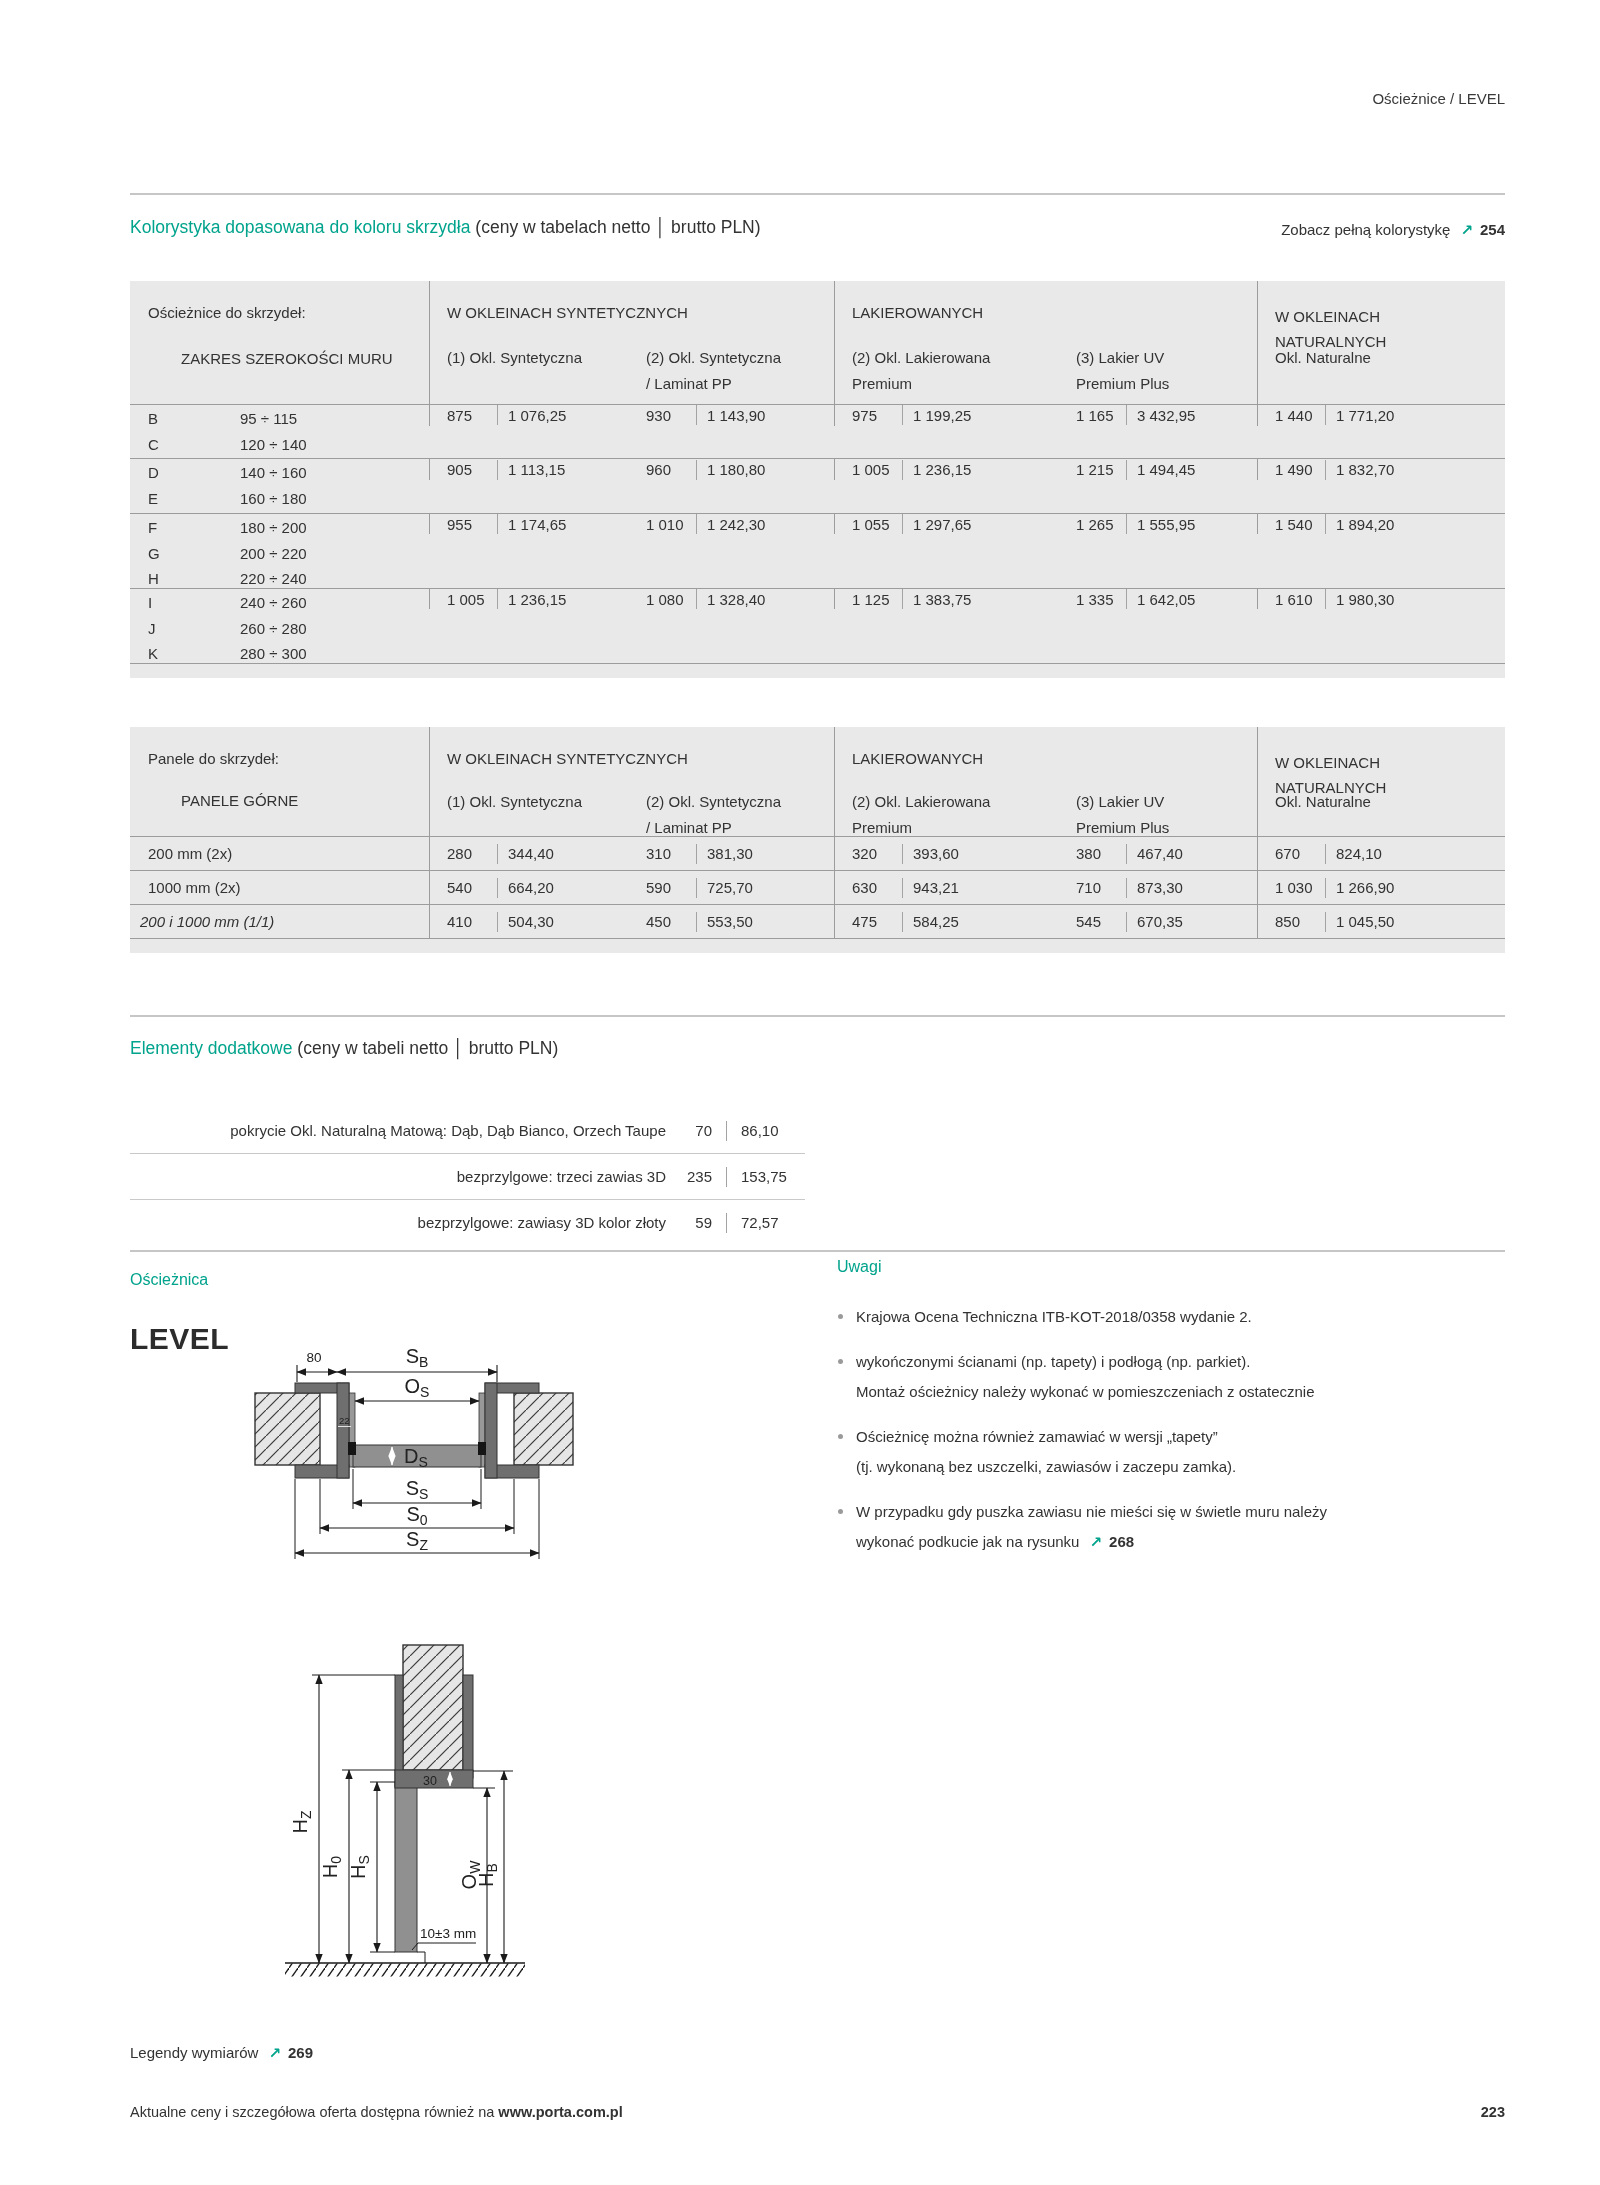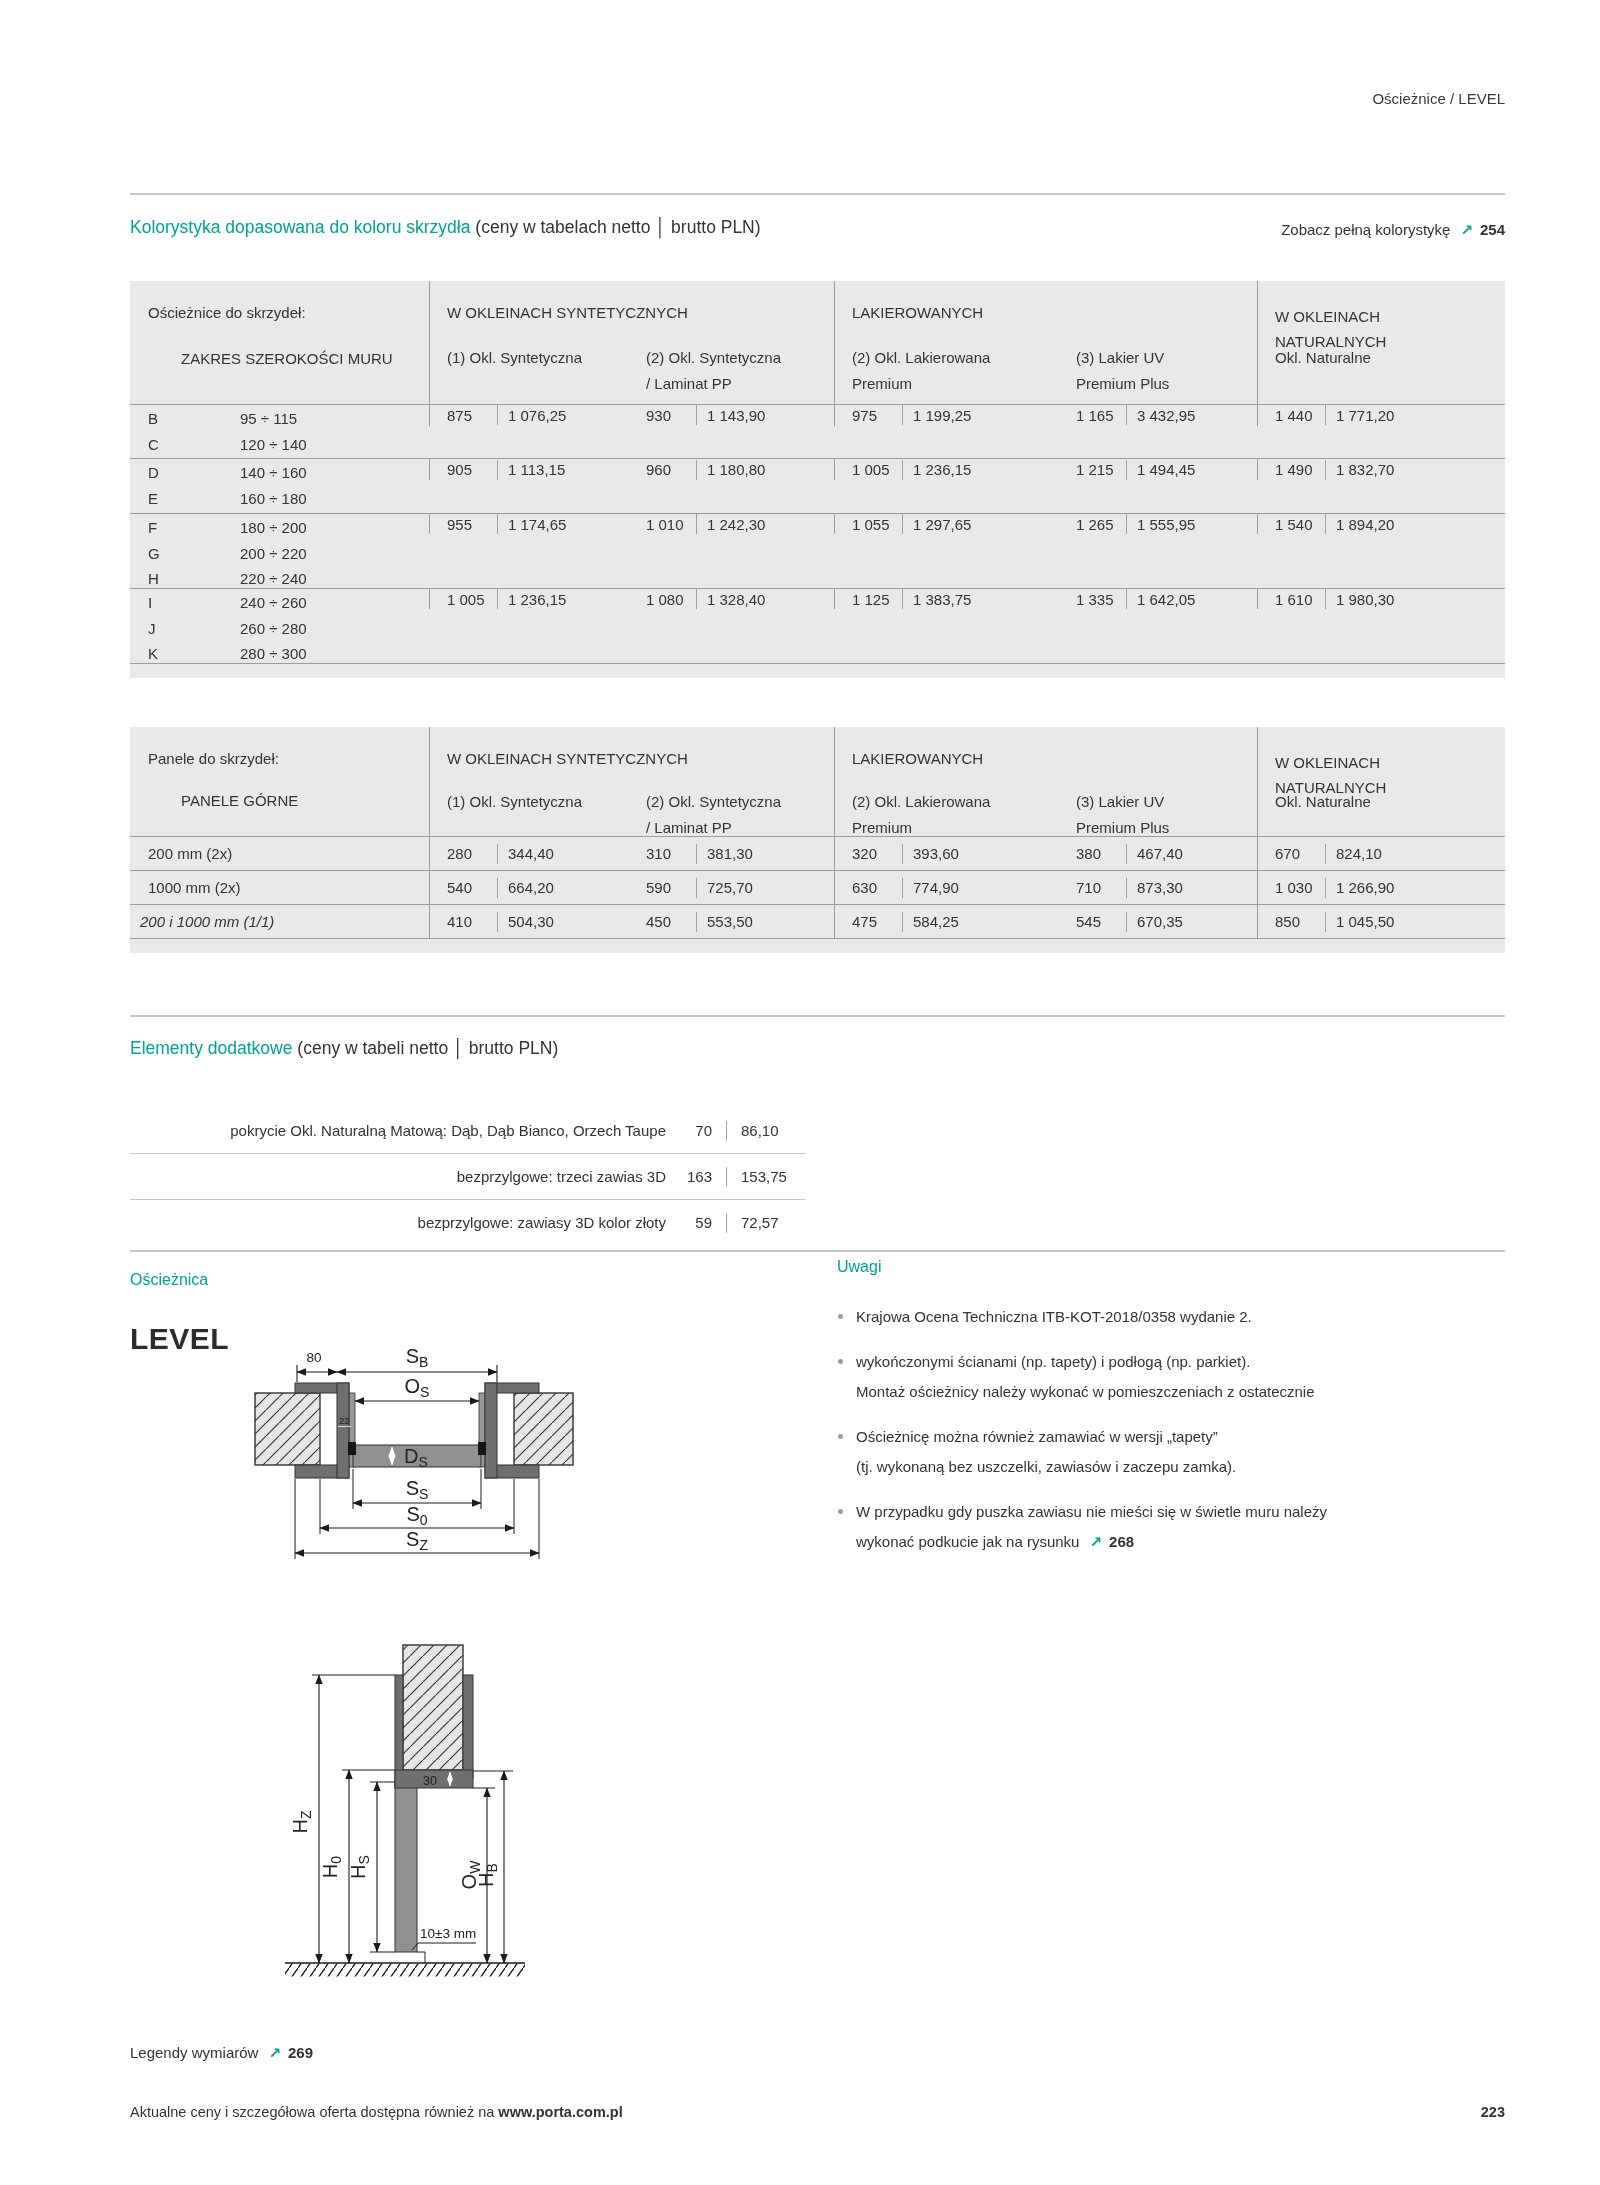--- a/index.html
+++ b/index.html
@@ -358,21 +358,21 @@
           <span class="b">664,20</span>
         </div>
       <div class="cell pr">
           <span class="n">590</span>
           <span class="vb"></span>
           <span class="b">725,70</span>
         </div>
       <div class="cell pr gb">
           <span class="n">630</span>
           <span class="vb"></span>
-          <span class="b">774,90</span>
+          <span class="b">943,21</span>
         </div>
       <div class="cell pr">
           <span class="n">710</span>
           <span class="vb"></span>
           <span class="b">873,30</span>
         </div>
       <div class="cell pr gb">
           <span class="n">1 030</span>
           <span class="vb"></span>
           <span class="b">1 266,90</span>
@@ -416,21 +416,21 @@
   </div>
   <div class="extras" style="top:1108px;">
     <div class="xrow sep">
       <span class="xlabel">pokrycie Okl. Naturalną Matową: Dąb, Dąb Bianco, Orzech Taupe</span>
       <span class="xnetto">70</span>
       <span class="xbar"></span>
       <span class="xbrutto">86,10</span>
     </div>
     <div class="xrow sep">
       <span class="xlabel">bezprzylgowe: trzeci zawias 3D</span>
-      <span class="xnetto">163</span>
+      <span class="xnetto">235</span>
       <span class="xbar"></span>
       <span class="xbrutto">153,75</span>
     </div>
     <div class="xrow">
       <span class="xlabel">bezprzylgowe: zawiasy 3D kolor złoty</span>
       <span class="xnetto">59</span>
       <span class="xbar"></span>
       <span class="xbrutto">72,57</span>
     </div>
   </div>

